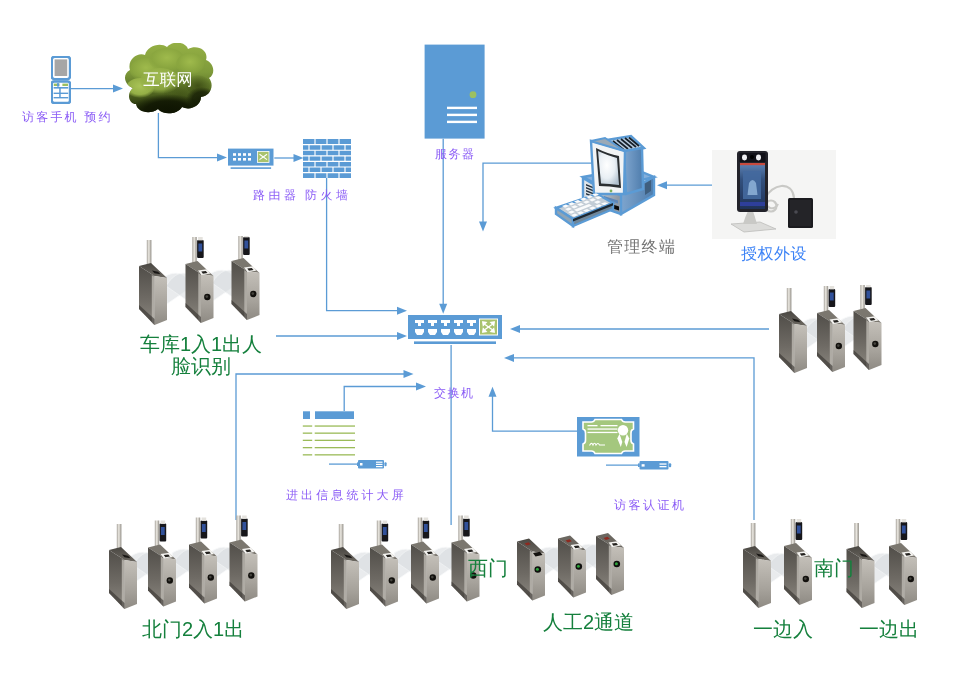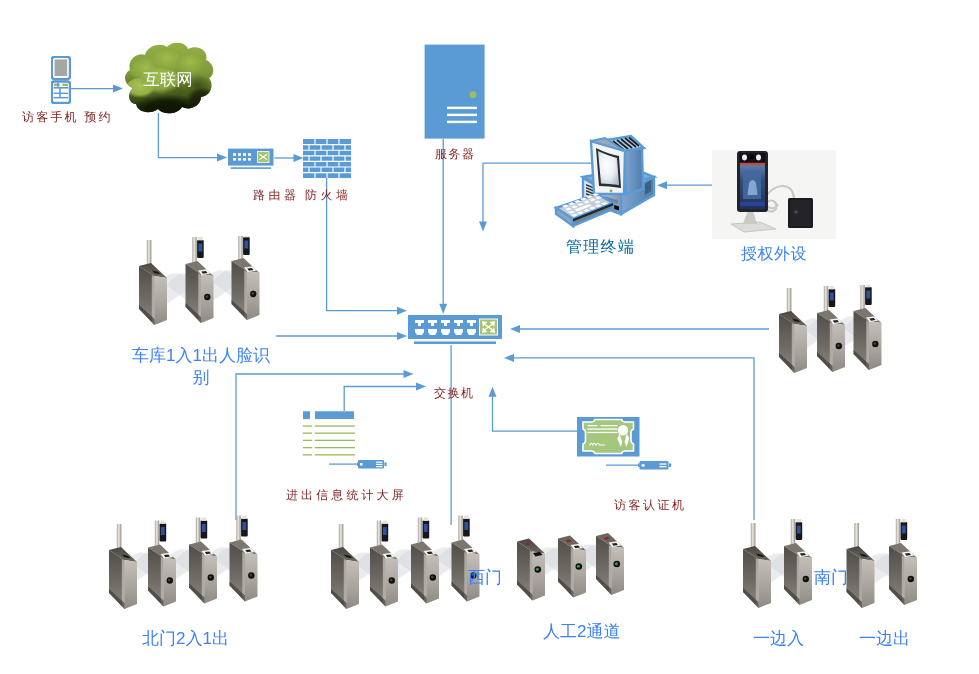--- a/index.html
+++ b/index.html
@@ -1,20 +1,20 @@
 <!DOCTYPE html>
 <html><head>
 <meta charset="utf-8">
 <style>
 html,body{margin:0;padding:0;background:#fff;}
 #c{position:relative;width:979px;height:674px;background:#fff;overflow:hidden;
    font-family:"Liberation Sans",sans-serif;padding-left:8px;}
 .lbl{position:absolute;white-space:nowrap;}
-.dk{color:#7f1d1d;font-size:12px;}
-.lt{color:#3b82f6;font-size:17px;margin-top:11px;}
+.dk{color:#8b5cf6;font-size:12px;}
+.lt{color:#15803d;font-size:20px;}
 .abs{position:absolute;}
 </style>
 </head>
 <body>
 <div id="c">
 
 <svg class="abs" style="left:0;top:0" width="979" height="674" viewBox="0 0 979 674">
 <g stroke="#5B9BD5" stroke-width="1.3" fill="none">
 <path d="M70,88.6 H114"></path>
 <path d="M158.4,113 V157.6 H218"></path>
@@ -500,21 +500,21 @@
 <rect x="3.6" y="4.2" width="3" height="2.4" fill="#fff"></rect>
 </svg>
 
 <div class="lbl dk" style="left:22px;top:109px;letter-spacing:2.2px;">访客手机 预约</div>
 <div class="lbl dk" style="left:229px;top:186.5px;letter-spacing:3.5px;margin-left:24px;">路由器</div>
 <div class="lbl dk" style="left:305px;top:186.5px;letter-spacing:3.5px;">防火墙</div>
 <div class="lbl dk" style="left:435px;top:146px;letter-spacing:1.5px;">服务器</div>
 <div class="lbl dk" style="left:434px;top:385px;letter-spacing:1.5px;">交换机</div>
 <div class="lbl dk" style="left:286px;top:487px;letter-spacing:3.1px;">进出信息统计大屏</div>
 <div class="lbl dk" style="left:614px;top:497px;letter-spacing:2.5px;">访客认证机</div>
-<div class="lbl" style="left:566px;top:236.5px;color:#0369a1;font-size:16px;letter-spacing:1.3px;">管理终端</div>
+<div class="lbl" style="left:607px;top:236.5px;color:#737373;font-size:16px;letter-spacing:1.3px;">管理终端</div>
 <div class="lbl" style="left:741px;top:243.5px;color:#3b82f6;font-size:16px;letter-spacing:0.5px;">授权外设</div>
 <div class="lt" style="position:absolute;left:131px;top:334px;width:140px;text-align:center;line-height:21.5px;">车库1入1出人脸识别</div>
 <div class="lbl lt" style="left:142px;top:616px;">北门2入1出</div>
 <div class="lbl lt" style="left:543px;top:609px;">人工2通道</div>
 <div class="lbl lt" style="left:753px;top:616px;">一边入</div>
 <div class="lbl lt" style="left:859px;top:616px;">一边出</div>
 <div class="lbl lt" style="left:814px;top:555px;">南门</div>
 <div class="lbl lt" style="left:468px;top:555px;">西门</div>
 </div>
 

